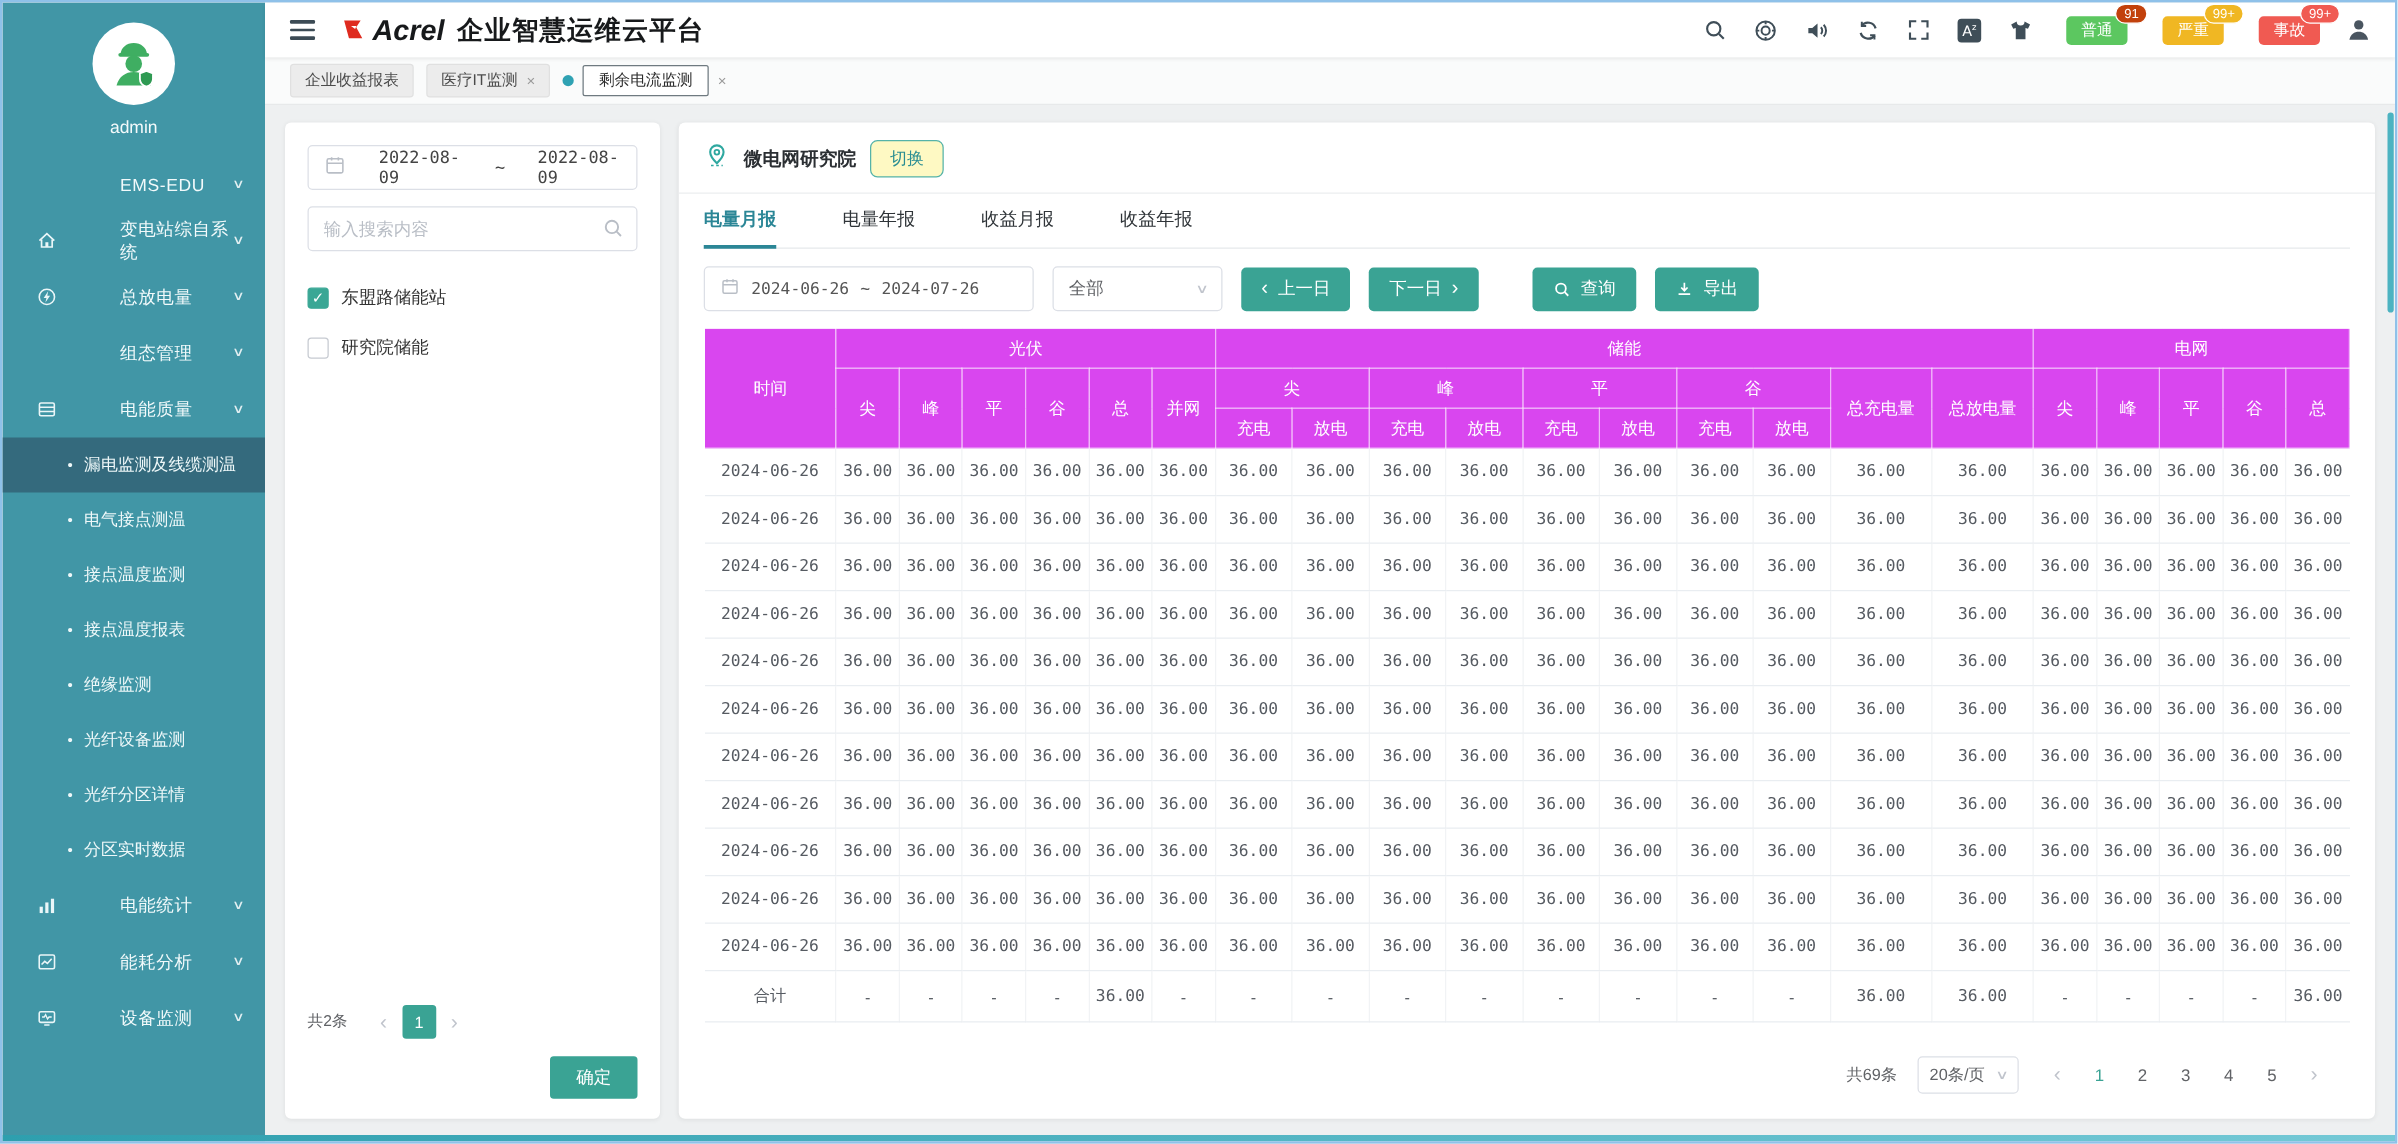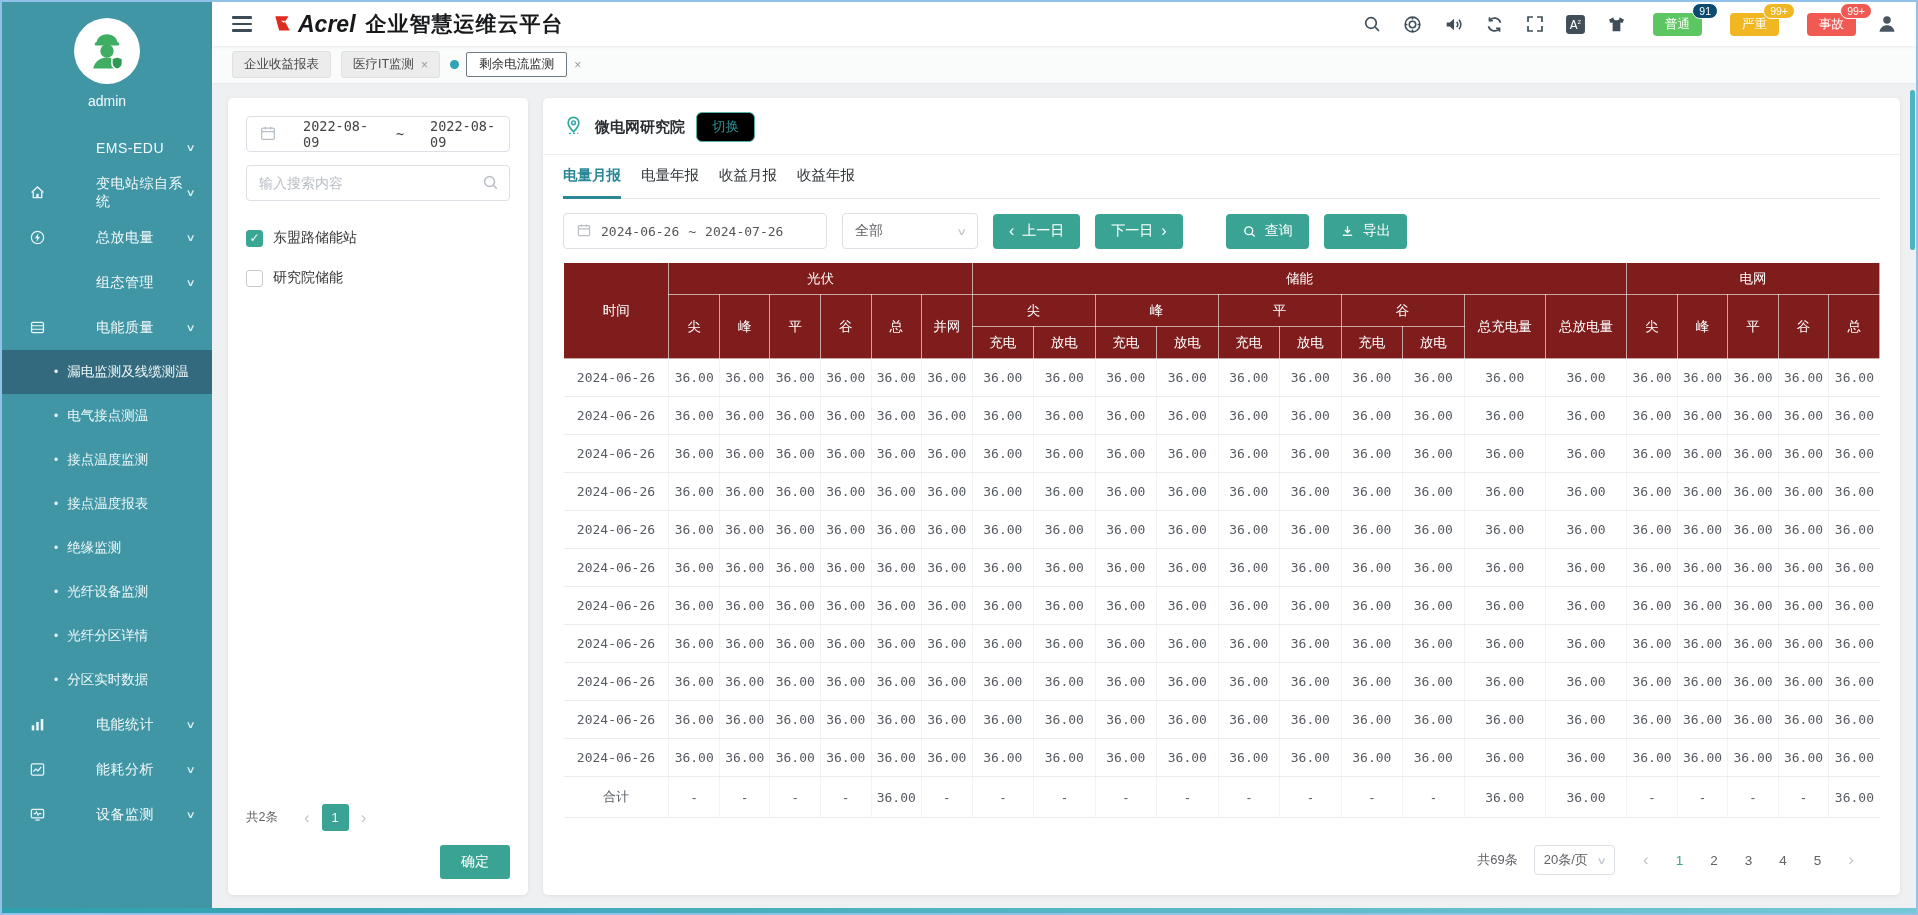--- a/index.html
+++ b/index.html
@@ -66,35 +66,35 @@
   .mini-pager { display:flex; align-items:center; gap:12px; }
   .pg-arrow { color:#c0c4cc; font-size:17px; cursor:pointer; }
   .pg-current { width:27px; height:27px; background:#3aa394; color:#fff; border-radius:3px; display:inline-flex; align-items:center; justify-content:center; font-size:13px; cursor:pointer; }
   .confirm-row { display:flex; justify-content:flex-end; margin-top:14px; }
   .btn-teal { background:#3aa394; border:none; color:#fff; font-size:14px; padding:8px 21px; border-radius:3px; cursor:pointer; font-family:inherit; }
 
   
   .report-card { flex:1; min-width:0; padding:14px 20px 12px 20px; display:flex; flex-direction:column; }
   .report-head { display:flex; align-items:center; gap:11px; padding-bottom:12px; border-bottom:1px solid #eceef0; margin:0 -20px; padding-left:20px; padding-right:20px; }
   .site-name { font-size:15px; font-weight:bold; color:#2b2f33; }
-  .switch-btn { border:1px solid #55b3a8; color:#2b8e93; background:#000000; border-radius:6px; padding:5px 15px; font-size:13.5px; cursor:pointer; font-family:inherit; }
-  .report-tabs { display:flex; gap:20px; border-bottom:1px solid #e6e9eb; height:44px; align-items:stretch; }
+  .switch-btn { border:1px solid #55b3a8; color:#2b8e93; background:#fef9c3; border-radius:6px; padding:5px 15px; font-size:13.5px; cursor:pointer; font-family:inherit; }
+  .report-tabs { display:flex; gap:53px; border-bottom:1px solid #e6e9eb; height:44px; align-items:stretch; }
   .rtab { display:flex; align-items:center; font-size:14.5px; color:#2f3438; cursor:pointer; border-bottom:3px solid transparent; margin-bottom:-1px; }
   .rtab.active { color:#2b8696; font-weight:bold; border-bottom-color:#2b8696; }
   .toolbar { display:flex; align-items:center; gap:15px; margin:14px 0 13px 0; }
   .tb-date { min-width:264px; font-family:"DejaVu Sans Mono",monospace; font-size:13px; color:#555; }
   .tb-select { width:136px; justify-content:space-between; font-size:14px; color:#606266; }
   .chev-down { color:#c0c4cc; font-size:10px; transform:scaleX(1.5); }
   .tbtn { background:#3aa394; color:#fff; border:none; border-radius:4px; height:35px; padding:0 16px; font-size:14px; display:inline-flex; align-items:center; gap:8px; cursor:pointer; font-family:inherit; }
   .tbtn .ar { font-size:16px; line-height:1; }
 
   
   .table-wrap { flex:1; min-height:0; }
   table { width:100%; border-collapse:collapse; table-layout:fixed; }
-  thead th { background:#7f1d1d; color:#fff; font-weight:normal; font-size:13.5px; border:1px solid rgba(255,255,255,.6); padding:6.5px 2px; text-align:center; }
+  thead th { background:#d946ef; color:#fff; font-weight:normal; font-size:13.5px; border:1px solid rgba(255,255,255,.6); padding:6.5px 2px; text-align:center; }
   tbody td { font-size:13px; color:#565b62; text-align:center; padding:11px 2px; border-bottom:1px solid #e9edf1; border-right:1px solid #f1f3f5; background:#fff; font-family:"DejaVu Sans Mono",monospace; }
   tbody td:last-child { border-right:none; }
   tbody td.td-time { font-family:"DejaVu Sans Mono",monospace; }
   tbody tr.total-row td { font-family:"Liberation Sans","DejaVu Sans",sans-serif; }
   tbody tr.total-row td.num { font-family:"DejaVu Sans Mono",monospace; }
 
   
   .table-pager { display:flex; align-items:center; justify-content:flex-end; gap:16px; padding:16px 26px 8px 0; font-size:13px; color:#606266; }
   .psel { border:1px solid #dcdfe6; border-radius:4px; height:30px; display:inline-flex; align-items:center; gap:10px; padding:0 9px; cursor:pointer; }
   .pages { display:flex; align-items:center; gap:27px; margin-left:12px; }
@@ -287,21 +287,21 @@
               <text x="4.6" y="14.2" font-size="11" fill="#fff" font-family="DejaVu Sans">A</text>
               <text x="12" y="9.5" font-size="6.5" fill="#fff" font-family="DejaVu Sans">z</text>
             </svg>
         </span>
         <span class="hicon">
           <svg width="21" height="21" viewBox="0 0 20 20">
               <path d="M7 3L2.8 5.4l1.6 3.2L6.3 8v8.5h7.4V8l1.9.6 1.6-3.2L13 3a3 3 0 01-6 0z" fill="#3f4e58"></path>
             </svg>
         </span>
         <div class="alarm-badges" id="alarm-badges">
-            <span class="alarm-badge" style="background: rgb(92, 199, 96);">普通<span class="bubble" style="background: #0c4a6e;">91</span></span>
+            <span class="alarm-badge" style="background: rgb(92, 199, 96);">普通<span class="bubble" style="background: #c2410c;">91</span></span>
             <span class="alarm-badge" style="background: rgb(240, 183, 35);">严重<span class="bubble" style="background: rgb(240, 183, 35);">99+</span></span>
             <span class="alarm-badge" style="background: rgb(240, 90, 82);">事故<span class="bubble" style="background: rgb(240, 90, 82);">99+</span></span>
           </div>
         <span class="hicon">
           <svg width="22" height="22" viewBox="0 0 20 20">
               <circle cx="10" cy="6.3" r="3.4" fill="#4a5560"></circle>
               <path d="M3.2 17c.8-4 3.6-5.8 6.8-5.8s6 1.8 6.8 5.8z" fill="#4a5560"></path>
             </svg>
         </span>
       </div>

